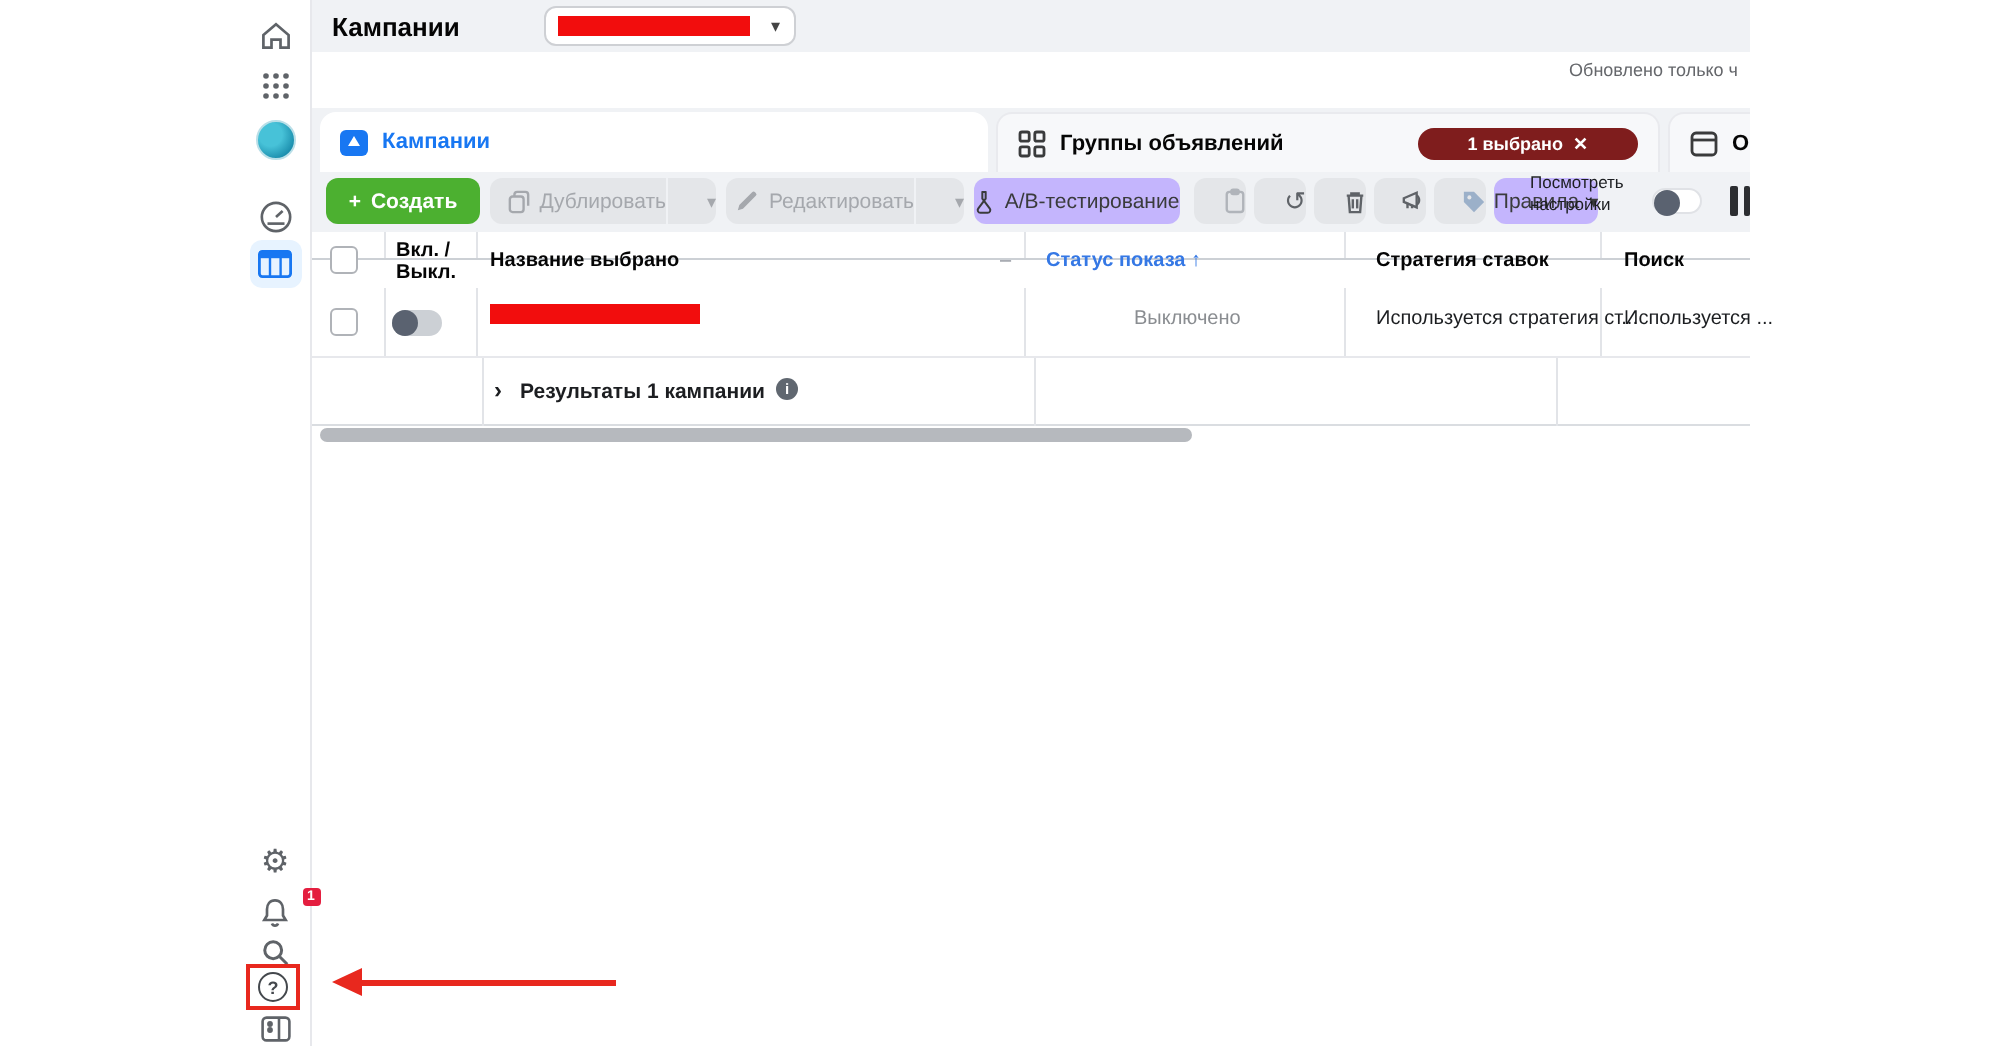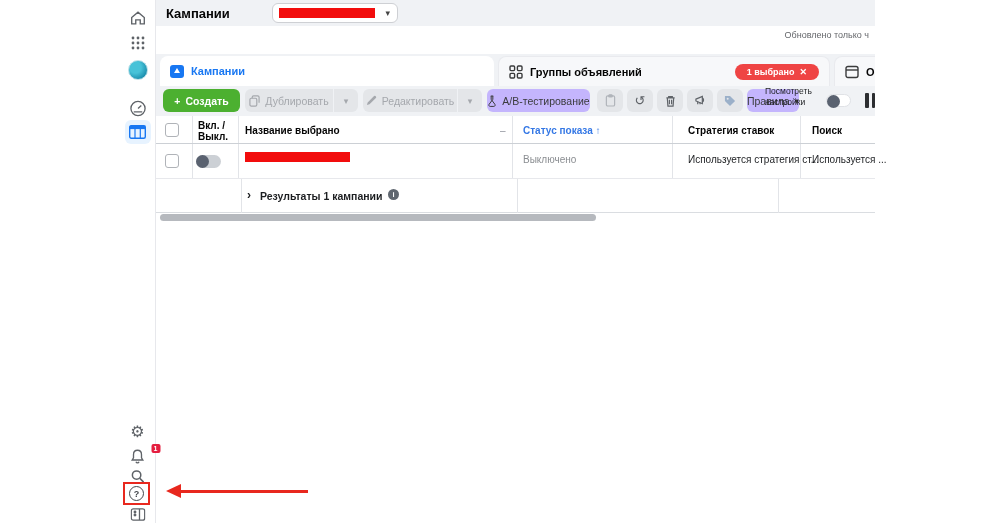--- a/index.html
+++ b/index.html
@@ -39,53 +39,53 @@
   
   .tabsrow { position:absolute; left:156px; top:54px; width:719px; height:32px; background:#f0f2f5; overflow:hidden; }
   .tab { position:absolute; top:2px; height:30px; border-radius:8px 8px 0 0; display:flex; align-items:center; padding:0 10px; gap:7px; }
   .tab1 { left:4px; width:334px; background:#fff; }
   .tab2 { left:342px; width:332px; background:#f7f8fa; border:1px solid #e9eaee; border-bottom:none; }
   .tab3 { left:678px; width:60px; background:#f7f8fa; border:1px solid #e9eaee; border-bottom:none; }
   .tab-label { font-size:11px; font-weight:bold; color:#050505; white-space:nowrap; }
   .tab1 .tab-label { color:#1877f2; }
   .camp-folder { width:14px; height:13px; background:#1877f2; border-radius:3px; position:relative; flex:0 0 auto; }
   .camp-folder::after { content:""; position:absolute; left:4px; top:3px; border-left:3px solid transparent; border-right:3px solid transparent; border-bottom:5px solid #fff; }
-  .sel-pill { margin-left:auto; background:#ef4444; color:#fff; border-radius:10px; font-size:9px; font-weight:bold; padding:3px 12px; display:flex; gap:5px; align-items:flex-start; white-space:nowrap; }
+  .sel-pill { margin-left:auto; background:#7f1d1d; color:#fff; border-radius:10px; font-size:9px; font-weight:bold; padding:3px 25px; display:flex; gap:5px; align-items:flex-start; white-space:nowrap; }
 
   
   .toolbar { position:absolute; left:156px; top:86px; width:719px; height:30px; background:#f0f2f5; overflow:hidden; }
   .tbtn { position:absolute; top:3px; height:23px; border-radius:6px; display:flex; align-items:center; justify-content:center; font-size:10.5px; gap:5px; white-space:nowrap; }
   .btn-create { left:7px; width:77px; background:#4cb030; color:#fff; font-weight:bold; }
-  .btn-gray { background:#e4e6e9; color:#a5a8ad; }
+  .btn-gray { background:#e4e6e9; color:#a5a8ad;justify-content:flex-end; }
   .btn-dark { background:#c4b5fd; color:#3a3b3c; }
   .seg-l { border-radius:6px 0 0 6px; }
   .seg-r { border-radius:0 6px 6px 0; }
   .caret { font-size:9px; }
   .icon-btn { width:26px; }
   .vs-label { position:absolute; left:609px; top:0; font-size:8.5px; color:#1c1e21; line-height:11px; }
   .toggle { position:absolute; width:25px; height:13px; border-radius:7px; }
   .toggle .knob { position:absolute; width:13px; height:13px; border-radius:50%; background:#5a6270; left:0; top:0; }
   .tb-toggle { left:670px; top:8px; background:#fff; border:1px solid #e0e2e6; }
   .cols-clip { position:absolute; left:709px; top:7px; display:flex; gap:3px; }
   .cols-clip i { display:block; width:3.5px; height:15px; background:#2c2e31; border-radius:1px; }
 
   
   .tablewrap { position:absolute; left:156px; top:116px; width:719px; height:97px; background:#fff; border-bottom:1px solid #dadde1; }
-  .thead { position:absolute; left:0; top:0; width:719px; height:28px; border-bottom:1px solid #ccd0d5; }
+  .thead { position:absolute; left:0; top:0; width:719px; height:14px; border-bottom:1px solid #ccd0d5; }
   .trow { position:absolute; left:0; top:28px; width:719px; height:35px; border-bottom:1px solid #e7e8ec; }
   .tsummary { position:absolute; left:0; top:63px; width:719px; height:34px; }
   .vline { position:absolute; top:0; bottom:0; width:1px; background:#e2e4e8; }
   .hcell { position:absolute; font-size:10px; font-weight:bold; color:#050505; }
   .hsub { font-weight:bold; }
   .blue-h { color:#3578e5; }
   .checkbox { position:absolute; width:14px; height:14px; border:1.5px solid #b0b3b8; border-radius:3px; background:#fff; }
   .row-toggle { left:40px; top:11px; background:#ccd0d5; }
   .name-redact { left:89px; top:8px; width:105px; height:10px; }
   .cell { position:absolute; font-size:10px; color:#1c1e21; white-space:nowrap; }
-  .muted { color:#8a8d91; }
+  .muted { color:#8a8d91;margin-left:44px; }
   .sum-chevron { position:absolute; left:91px; top:9px; font-size:12px; font-weight:bold; color:#1c1e21; }
   .sum-text { position:absolute; left:104px; top:11px; font-size:10.5px; font-weight:bold; color:#1c1e21; }
   .info-i { position:absolute; left:232px; top:10px; width:11px; height:11px; border-radius:50%; background:#606770; color:#fff; font-size:7.5px; font-weight:bold; display:flex; align-items:center; justify-content:center; }
   .sort-dash { position:absolute; left:344px; top:9px; color:#90949c; font-weight:normal; font-size:10px; }
 
   
   .hscroll { position:absolute; left:156px; top:213px; width:719px; height:9px; background:#fff; }
   .hscroll .thumb { position:absolute; left:4px; top:1px; width:436px; height:7px; background:#b6b9be; border-radius:4px; }
 
   svg { display:block; }

